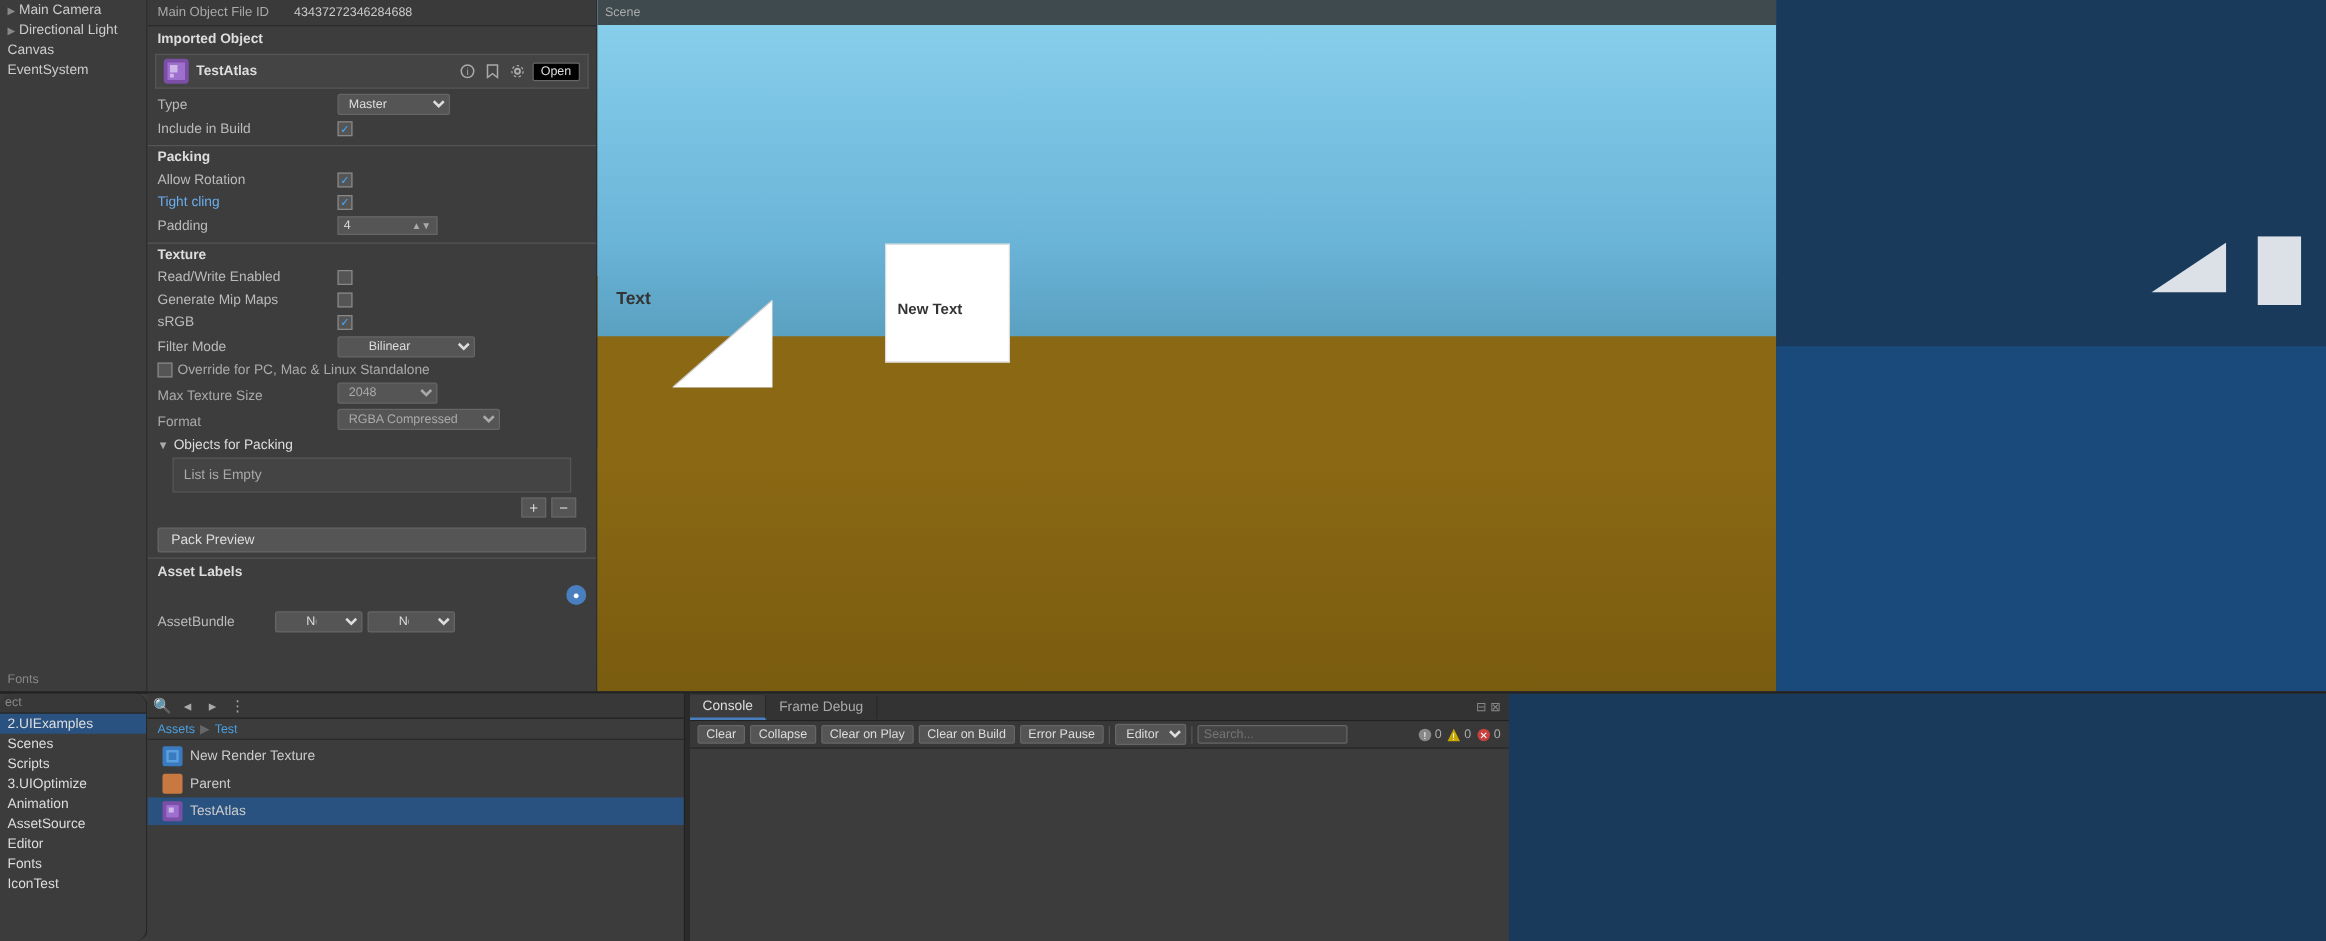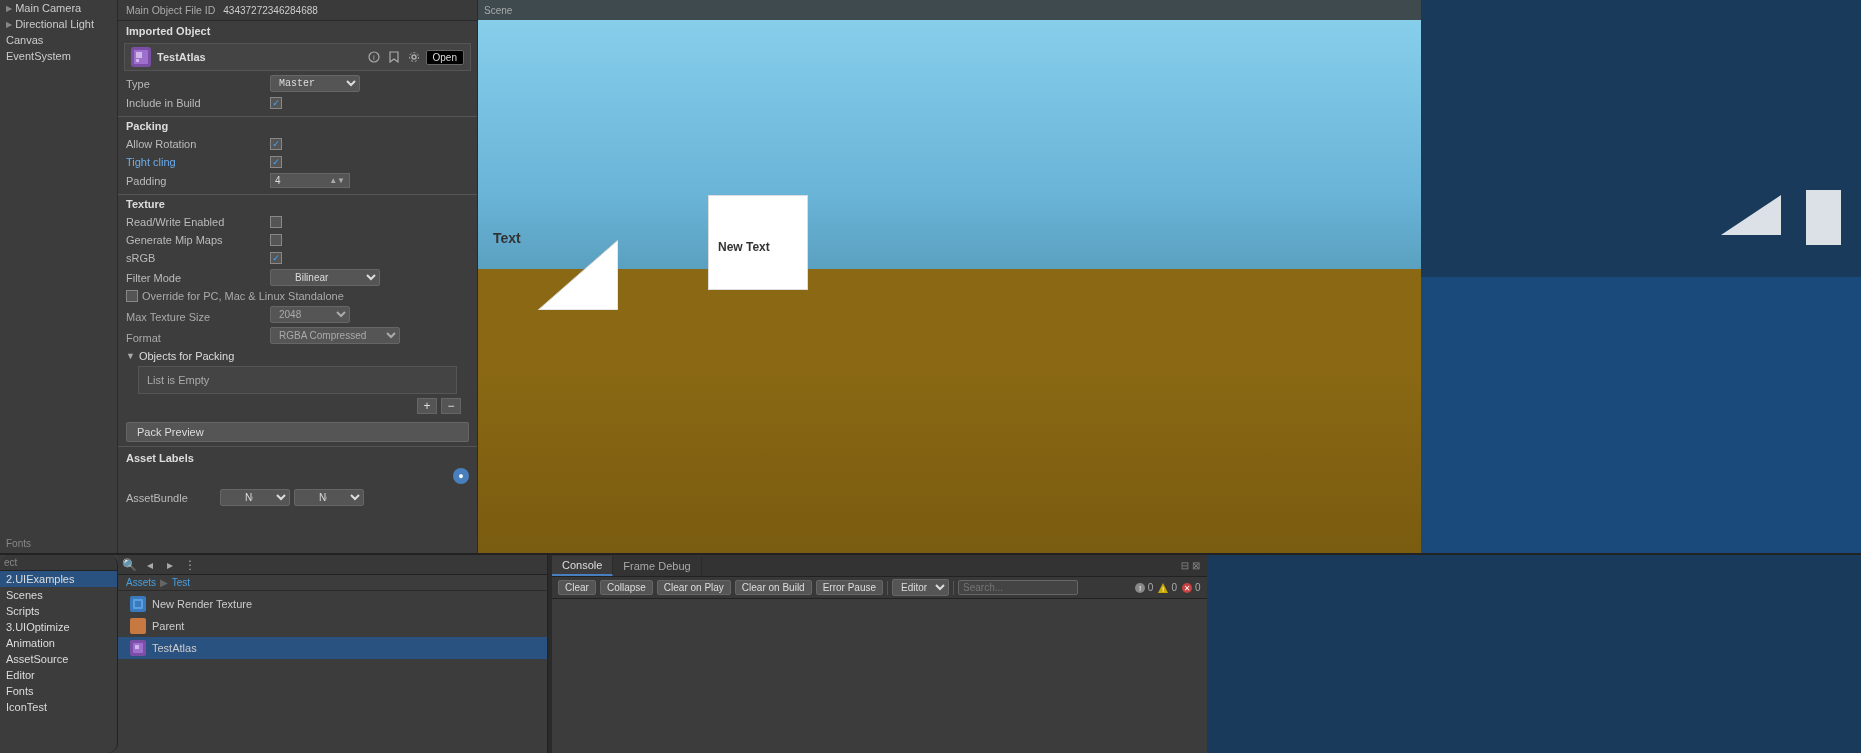--- a/index.html
+++ b/index.html
@@ -8,36 +8,36 @@
     .root { display: flex; flex-direction: column; width: 1861px; height: 753px; }
 
     
     .top-area { display: flex; flex: 1; overflow: hidden; }
 
     
     .left-sidebar { width: 118px; background: #3c3c3c; display: flex; flex-direction: column; border-right: 1px solid #2a2a2a; font-size: 11px; color: #ccc; overflow-y: auto; }
 
     
     .inspector-panel { width: 360px; background: #3d3d3d; border-right: 1px solid #2a2a2a; display: flex; flex-direction: column; overflow-y: auto; font-size: 11px; }
-    .inspector-main-file { padding: 4px 8px; background: #3a3a3a; border-bottom: 1px solid #2a2a2a; font-size: 10.5px; color: #ccc; display: flex; align-items: center; gap: 8px; }
+    .inspector-main-file { padding: 4px 8px; background: #3a3a3a; border-bottom: 1px solid #2a2a2a; font-size: 10.5px; color: #ccc; display: flex; align-items: center; gap: 20px; }
     .file-id-label { color: #aaa; }
     .file-id-value { color: #ccc; font-size: 10px; }
 
     .section-header { padding: 4px 8px; font-weight: bold; color: #ddd; font-size: 11px; }
 
     .object-header { display: flex; align-items: center; gap: 6px; padding: 3px 6px; background: #444; border: 1px solid #555; margin: 2px 6px; }
     .object-icon { width: 20px; height: 20px; background: #7b4fa6; border-radius: 3px; display: flex; align-items: center; justify-content: center; font-size: 12px; }
     .object-name { flex: 1; font-weight: bold; color: #ddd; }
     .object-controls { display: flex; gap: 4px; align-items: center; }
     .icon-btn { width: 16px; height: 16px; cursor: pointer; color: #aaa; font-size: 11px; display: flex; align-items: center; justify-content: center; }
     .open-btn { background: #000000; border: 1px solid #666; border-radius: 2px; padding: 1px 6px; font-size: 10px; cursor: pointer; color: #ddd; }
 
     .prop-row { display: flex; align-items: center; padding: 2px 8px; gap: 4px; min-height: 18px; }
     .prop-label { width: 140px; color: #bbb; flex-shrink: 0; }
-    .prop-dropdown { background: #555; border: 1px solid #666; border-radius: 2px; padding: 1px 4px; font-size: 10px; color: #ddd; width: 90px; font-family: Liberation Mono, monospace; }
+    .prop-dropdown { background: #555; border: 1px solid #666; border-radius: 2px; padding: 1px 4px; font-size: 10px; color: #ddd; width: 90px; }
 
     .checkbox-mark { width: 12px; height: 12px; background: #555; border: 1px solid #888; display: flex; align-items: center; justify-content: center; font-size: 9px; color: #4af; }
     .checkbox-checked::after { content: '✓'; color: #4af; font-size: 9px; }
 
     .section-divider { padding: 3px 8px; font-weight: bold; color: #ddd; margin-top: 4px; border-top: 1px solid #555; }
 
     .padding-field { background: #555; border: 1px solid #666; width: 80px; padding: 1px 4px; font-size: 10px; color: #ddd; display: flex; align-items: center; justify-content: space-between; }
     .padding-stepper { color: #aaa; font-size: 8px; }
 
     .filter-dropdown { background: #555; border: 1px solid #666; border-radius: 2px; padding: 1px 20px; font-size: 10px; color: #ddd; width: 110px; }

